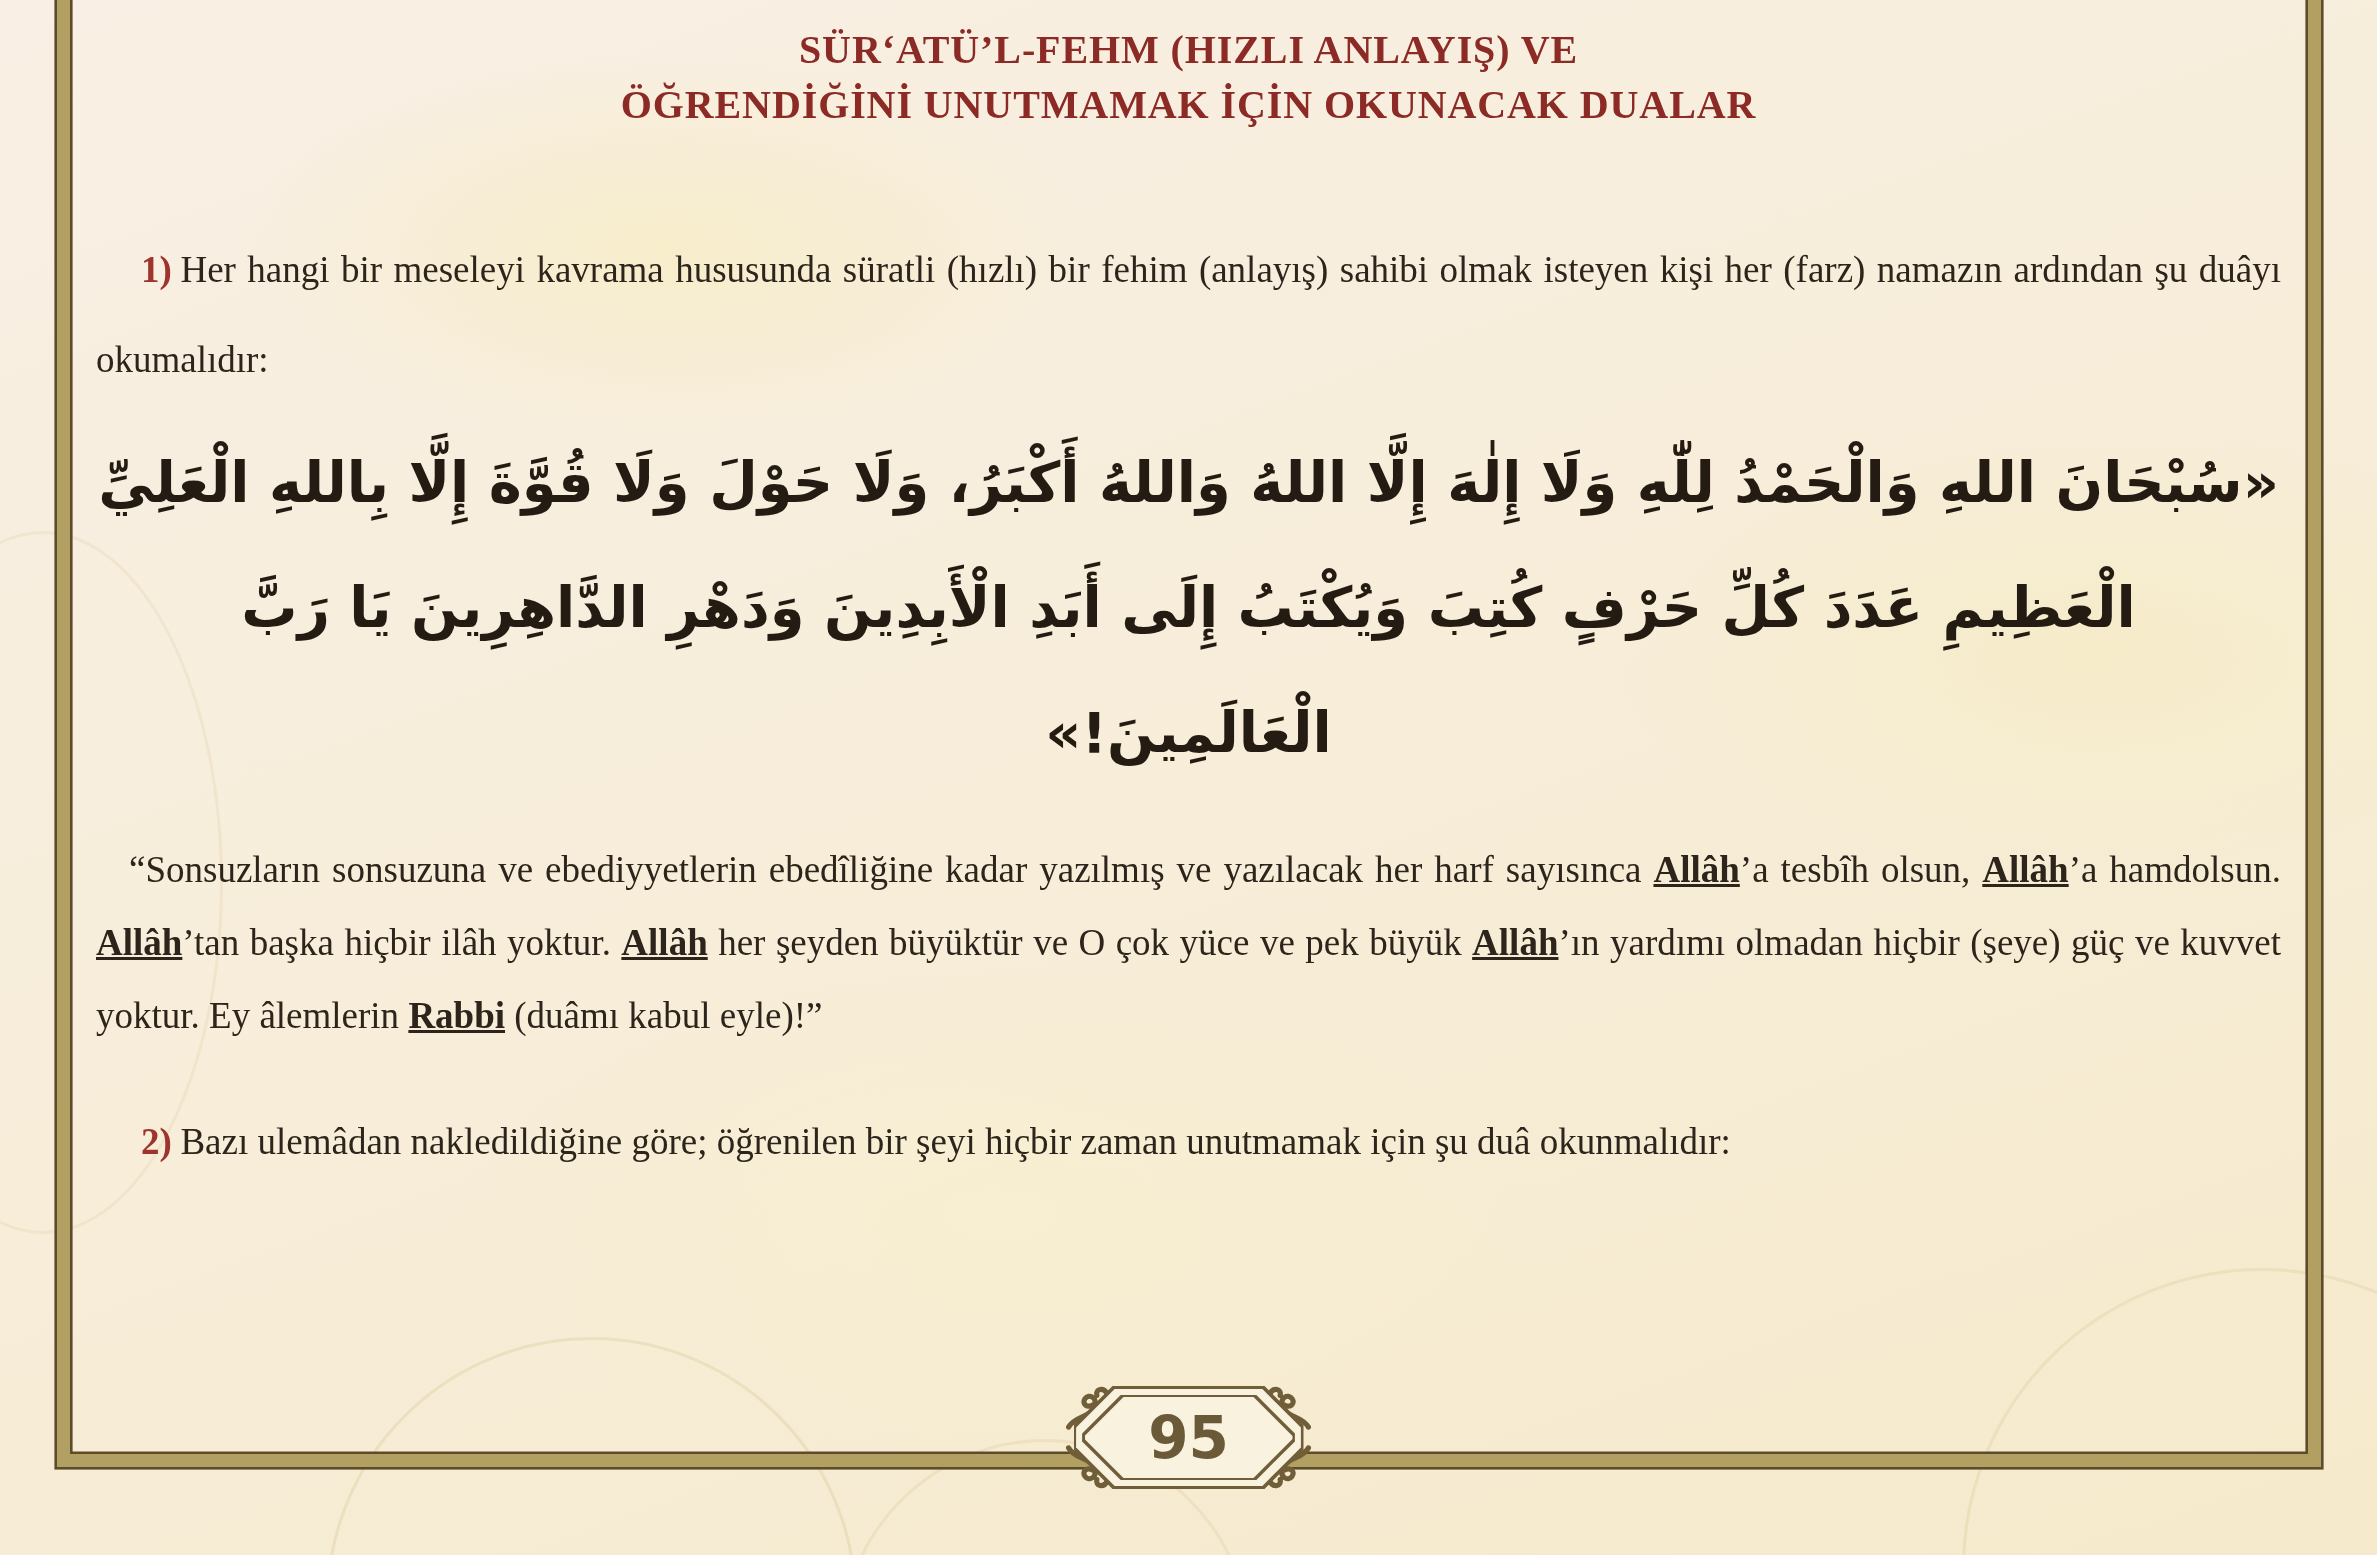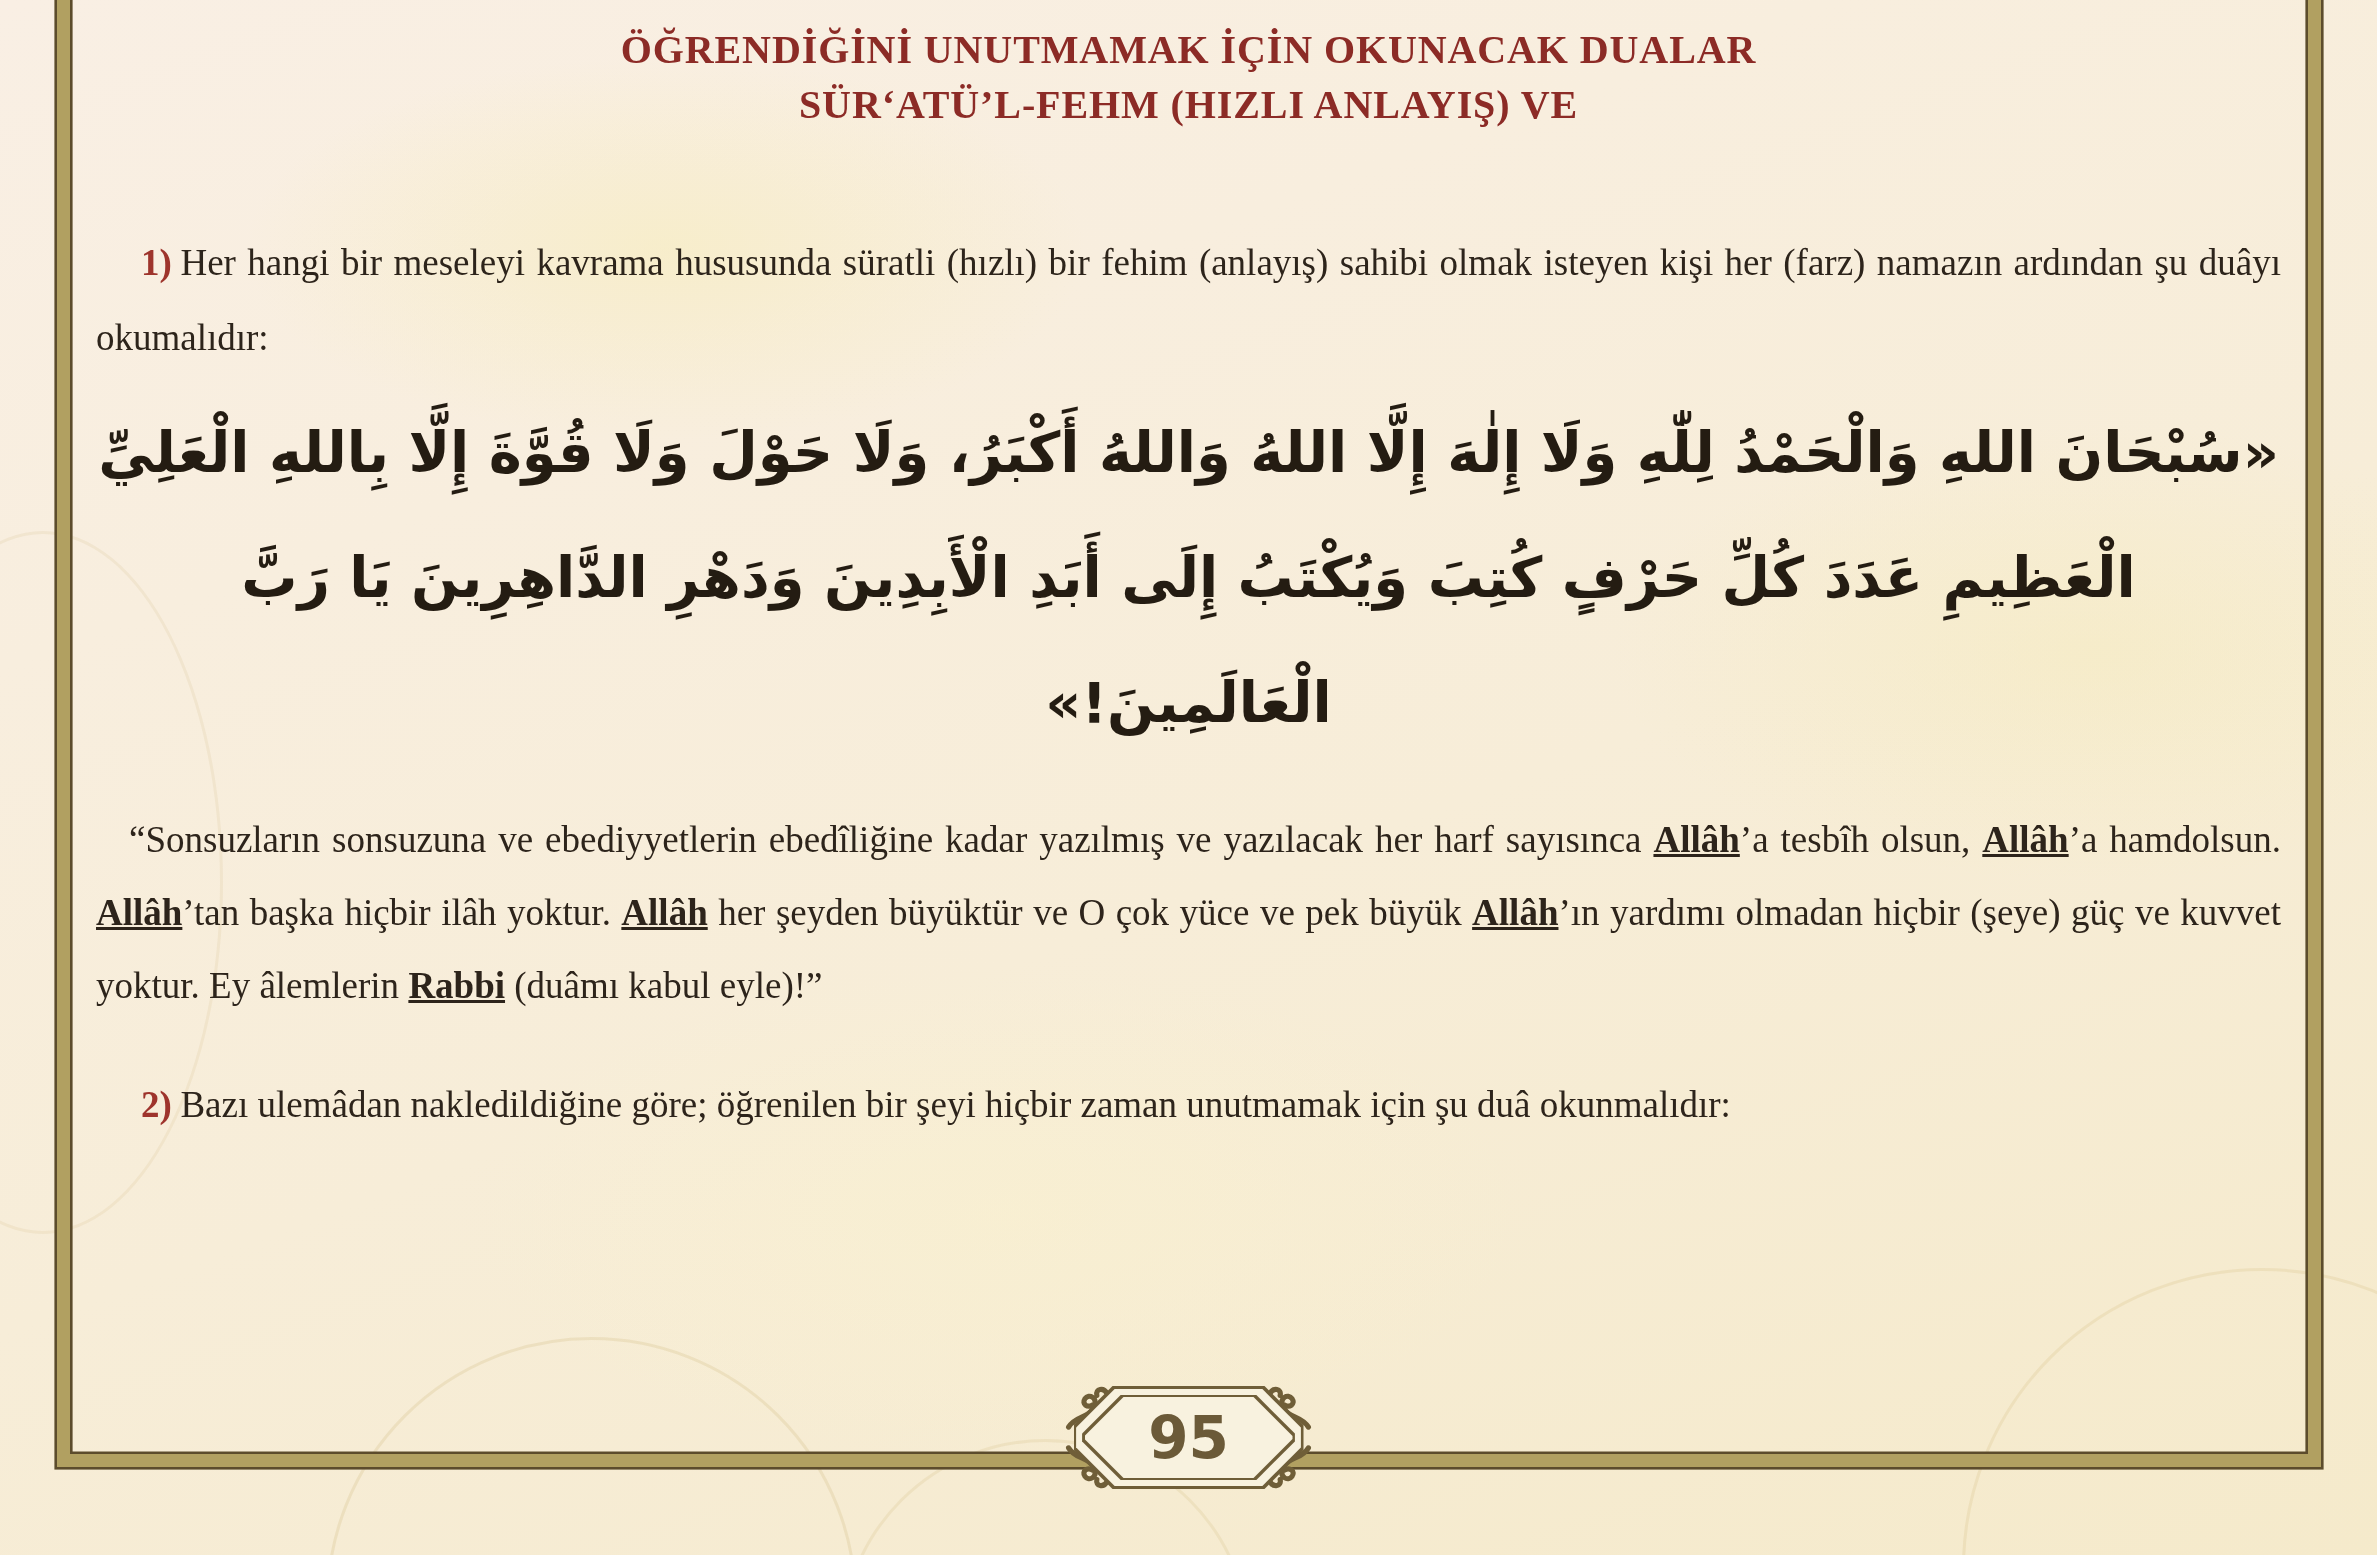--- a/index.html
+++ b/index.html
@@ -48,21 +48,21 @@
     text-align: center;
     color: #8c2b26;
     font-weight: bold;
     font-size: 40px;
     line-height: 55px;
     letter-spacing: 0.9px;
   }
 
   .body-par {
     font-size: 37px;
-    line-height: 75px;
+    line-height: 90px;
     color: #2d241b;
     text-align: justify;
     text-indent: 45px;
     font-family: Liberation Serif, serif;
   }
   .par-num { color: #9e342c; font-weight: bold; padding-right: 8.6px; }
   .p1 { margin-top: 93px; }
   .p2 { margin-top: 45px; }
 
   .arabic {
@@ -123,22 +123,22 @@
   <div class="watermark wm1"></div>
   <div class="watermark wm2"></div>
   <div class="watermark wm3"></div>
   <div class="watermark wm4"></div>
 
   <div class="frame"></div>
 
   <div class="content">
 
     <div class="title">
+      <div>SÜR‘ATÜ’L-FEHM (HIZLI ANLAYIŞ) VE</div>
       <div>ÖĞRENDİĞİNİ UNUTMAMAK İÇİN OKUNACAK DUALAR</div>
-      <div>SÜR‘ATÜ’L-FEHM (HIZLI ANLAYIŞ) VE</div>
     </div>
 
     <p class="body-par p1"><span class="par-num">1)</span><span>Her hangi bir meseleyi kavrama hususunda süratli (hızlı) bir fehim (anlayış) sahibi olmak isteyen kişi her (farz) namazın ardından şu duâyı okumalıdır:</span></p>
 
     <div class="arabic ar1" dir="rtl" lang="ar">«سُبْحَانَ اللهِ وَالْحَمْدُ لِلّٰهِ وَلَا إِلٰهَ إِلَّا اللهُ وَاللهُ أَكْبَرُ، وَلَا حَوْلَ وَلَا قُوَّةَ إِلَّا بِاللهِ الْعَلِيِّ الْعَظِيمِ عَدَدَ كُلِّ حَرْفٍ كُتِبَ وَيُكْتَبُ إِلَى أَبَدِ الْأَبِدِينَ وَدَهْرِ الدَّاهِرِينَ يَا رَبَّ الْعَالَمِينَ!»</div>
 
     <p class="translation"><span>“Sonsuzların sonsuzuna ve ebediyyetlerin ebedîliğine kadar yazılmış ve yazılacak her harf sayısınca </span><b>Allâh</b><span>’a tesbîh olsun, </span><b>Allâh</b><span>’a hamdolsun. </span><b>Allâh</b><span>’tan başka hiçbir ilâh yoktur. </span><b>Allâh</b><span> her şeyden büyüktür ve O çok yüce ve pek büyük </span><b>Allâh</b><span>’ın yardımı olmadan hiçbir (şeye) güç ve kuvvet yoktur. Ey âlemlerin </span><b>Rabbi</b><span> (duâmı kabul eyle)!”</span></p>
 
     <p class="body-par p2"><span class="par-num">2)</span><span>Bazı ulemâdan nakledildiğine göre; öğrenilen bir şeyi hiçbir zaman unutmamak için şu duâ okunmalıdır:</span></p>
 

